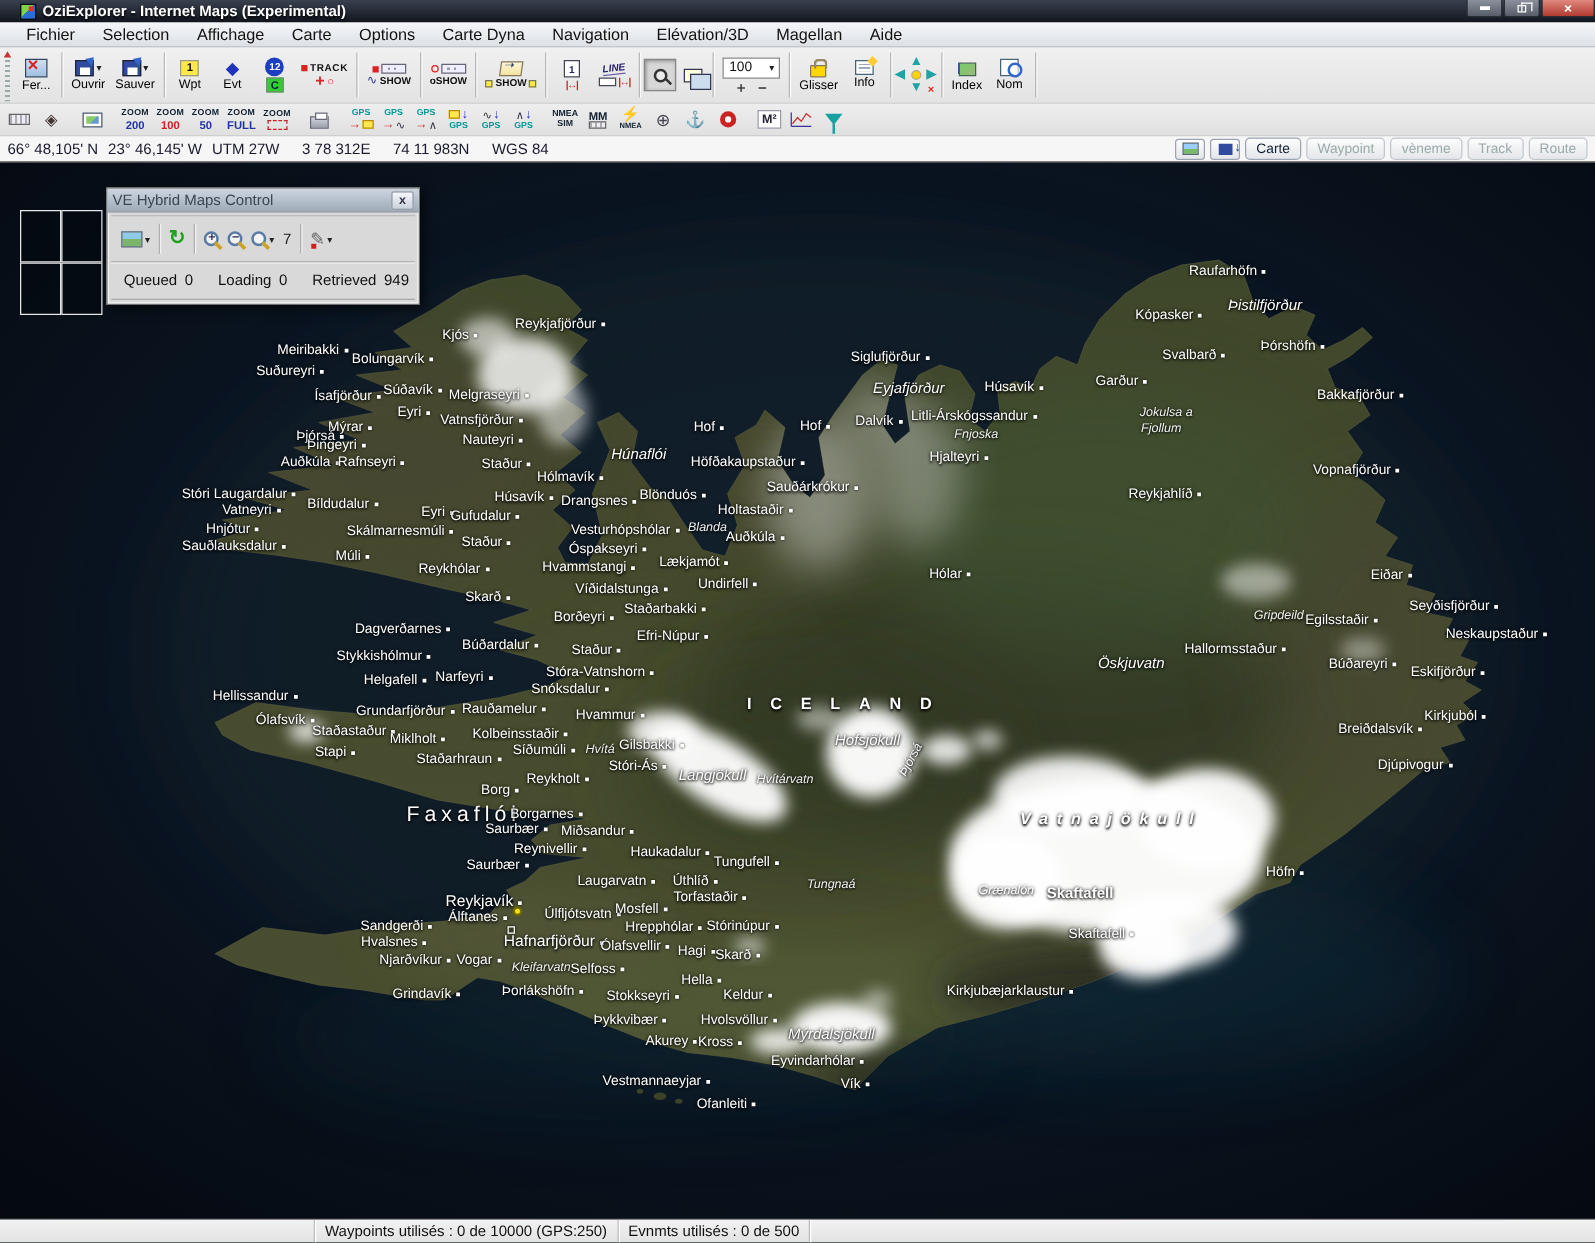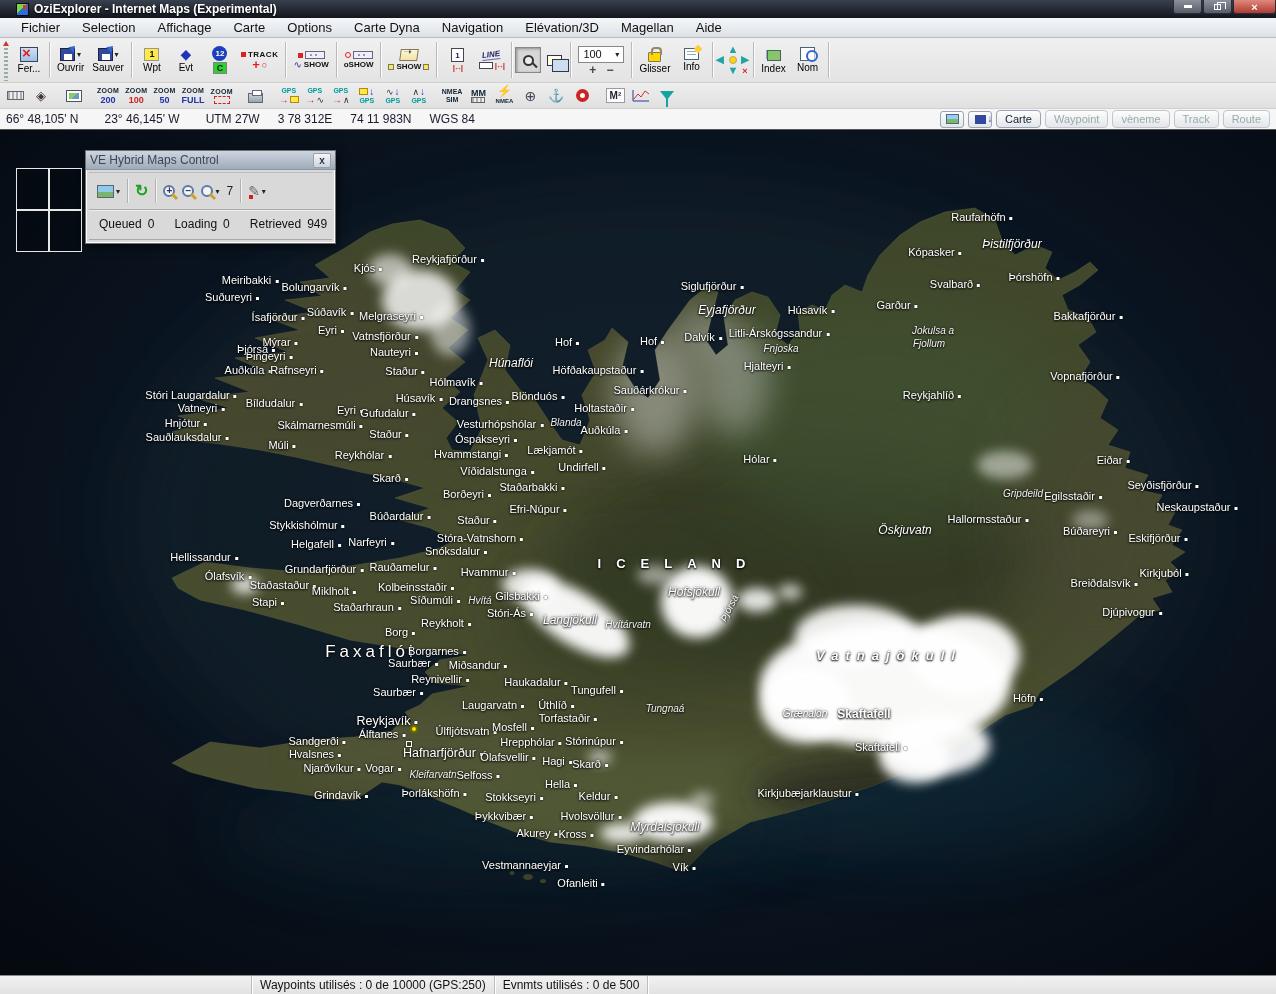--- a/index.html
+++ b/index.html
@@ -135,21 +135,21 @@
   .ic-anchor { color:#222; font-size:13px; line-height:13px; }
   .ic-buoy { width:13px; height:13px; border-radius:50%; border:4px solid #c22; background:#fff; }
   .m2 { font-size:10px; font-weight:bold; color:#223; border:1px solid #99a; background:#fefefe; padding:1px 3px; }
   .ic-funnel { width:0; height:0; border-left:7px solid transparent; border-right:7px solid transparent;
     border-top:9px solid #17a2a2; position:relative; }
   .ic-funnel::after { content:""; position:absolute; left:-1px; top:-1px; width:2px; height:8px; background:#17a2a2; }
 
   
   .coordbar { height:22px; background:#f6f6f6; border-top:1px solid #cfcfcf; border-bottom:1px solid #555;
     display:flex; align-items:center; font-size:12px; color:#1a1a2e; padding:0 6px; }
-  .coordbar .cfield { margin-right:26px; white-space:nowrap; }
+  .coordbar .cfield { margin-right:8px; white-space:nowrap; }
   .coordbar .cfield.tight { margin-right:18px; }
   .cbtns { margin-left:auto; display:flex; align-items:center; gap:4px; }
   .icbtn { width:24px; height:17px; border:1px solid #9aa4b4; border-radius:3px;
     background:linear-gradient(#fdfdfd,#e4e6ea); display:flex; align-items:center; justify-content:center; cursor:pointer; }
   .ic-img { width:13px; height:10px; background:linear-gradient(180deg,#9cf 0 50%,#7b6 50% 100%); border:1px solid #567; }
   .ic-savedn { width:11px; height:9px; background:#2f4a9e; position:relative; }
   .ic-savedn::after { content:"↓"; position:absolute; right:-7px; top:-2px; color:#23c; font-size:10px; font-weight:bold; }
   .pill { height:18px; border:1px solid #9aa4b4; border-radius:4px; background:linear-gradient(#fdfdfd,#e4e6ea);
     font-size:11px; padding:0 8px; color:#123; cursor:pointer; font-family:"Liberation Sans",sans-serif; }
   .pill:disabled, .pill.off { color:#9aa; border-color:#c0c6ce; }

